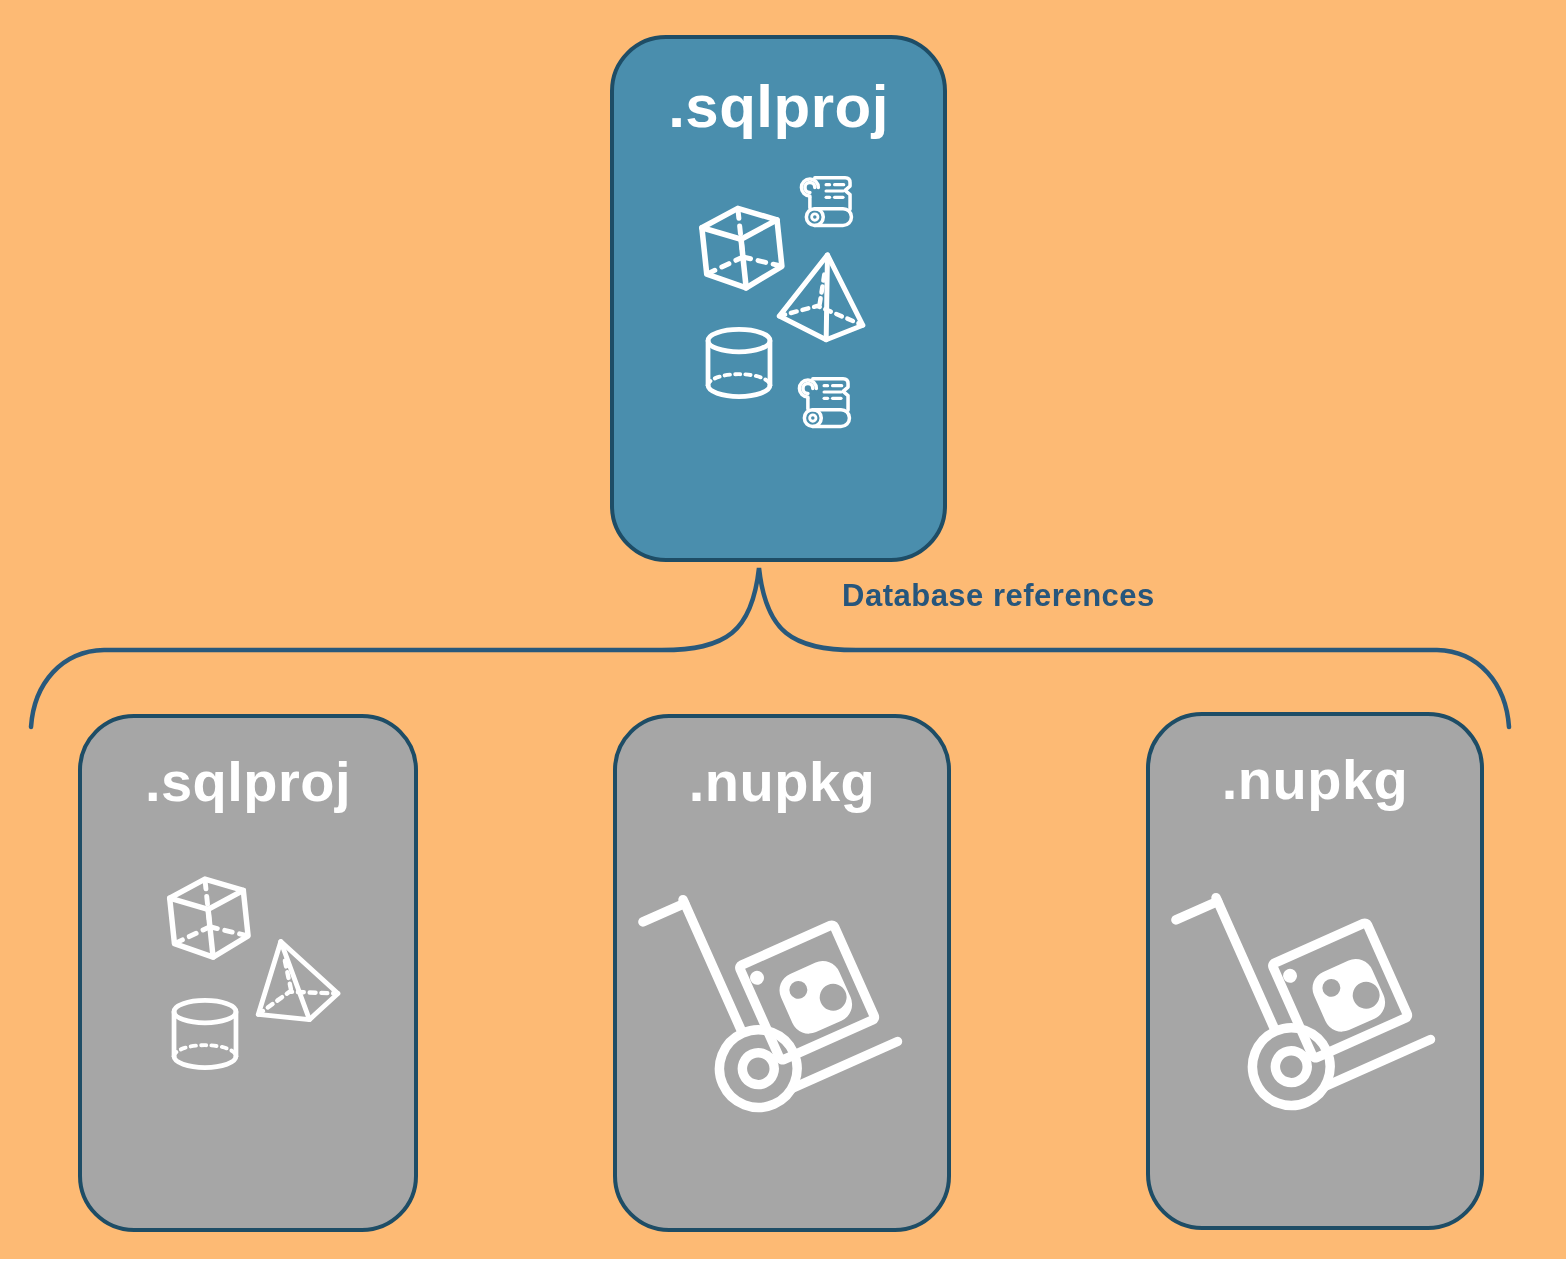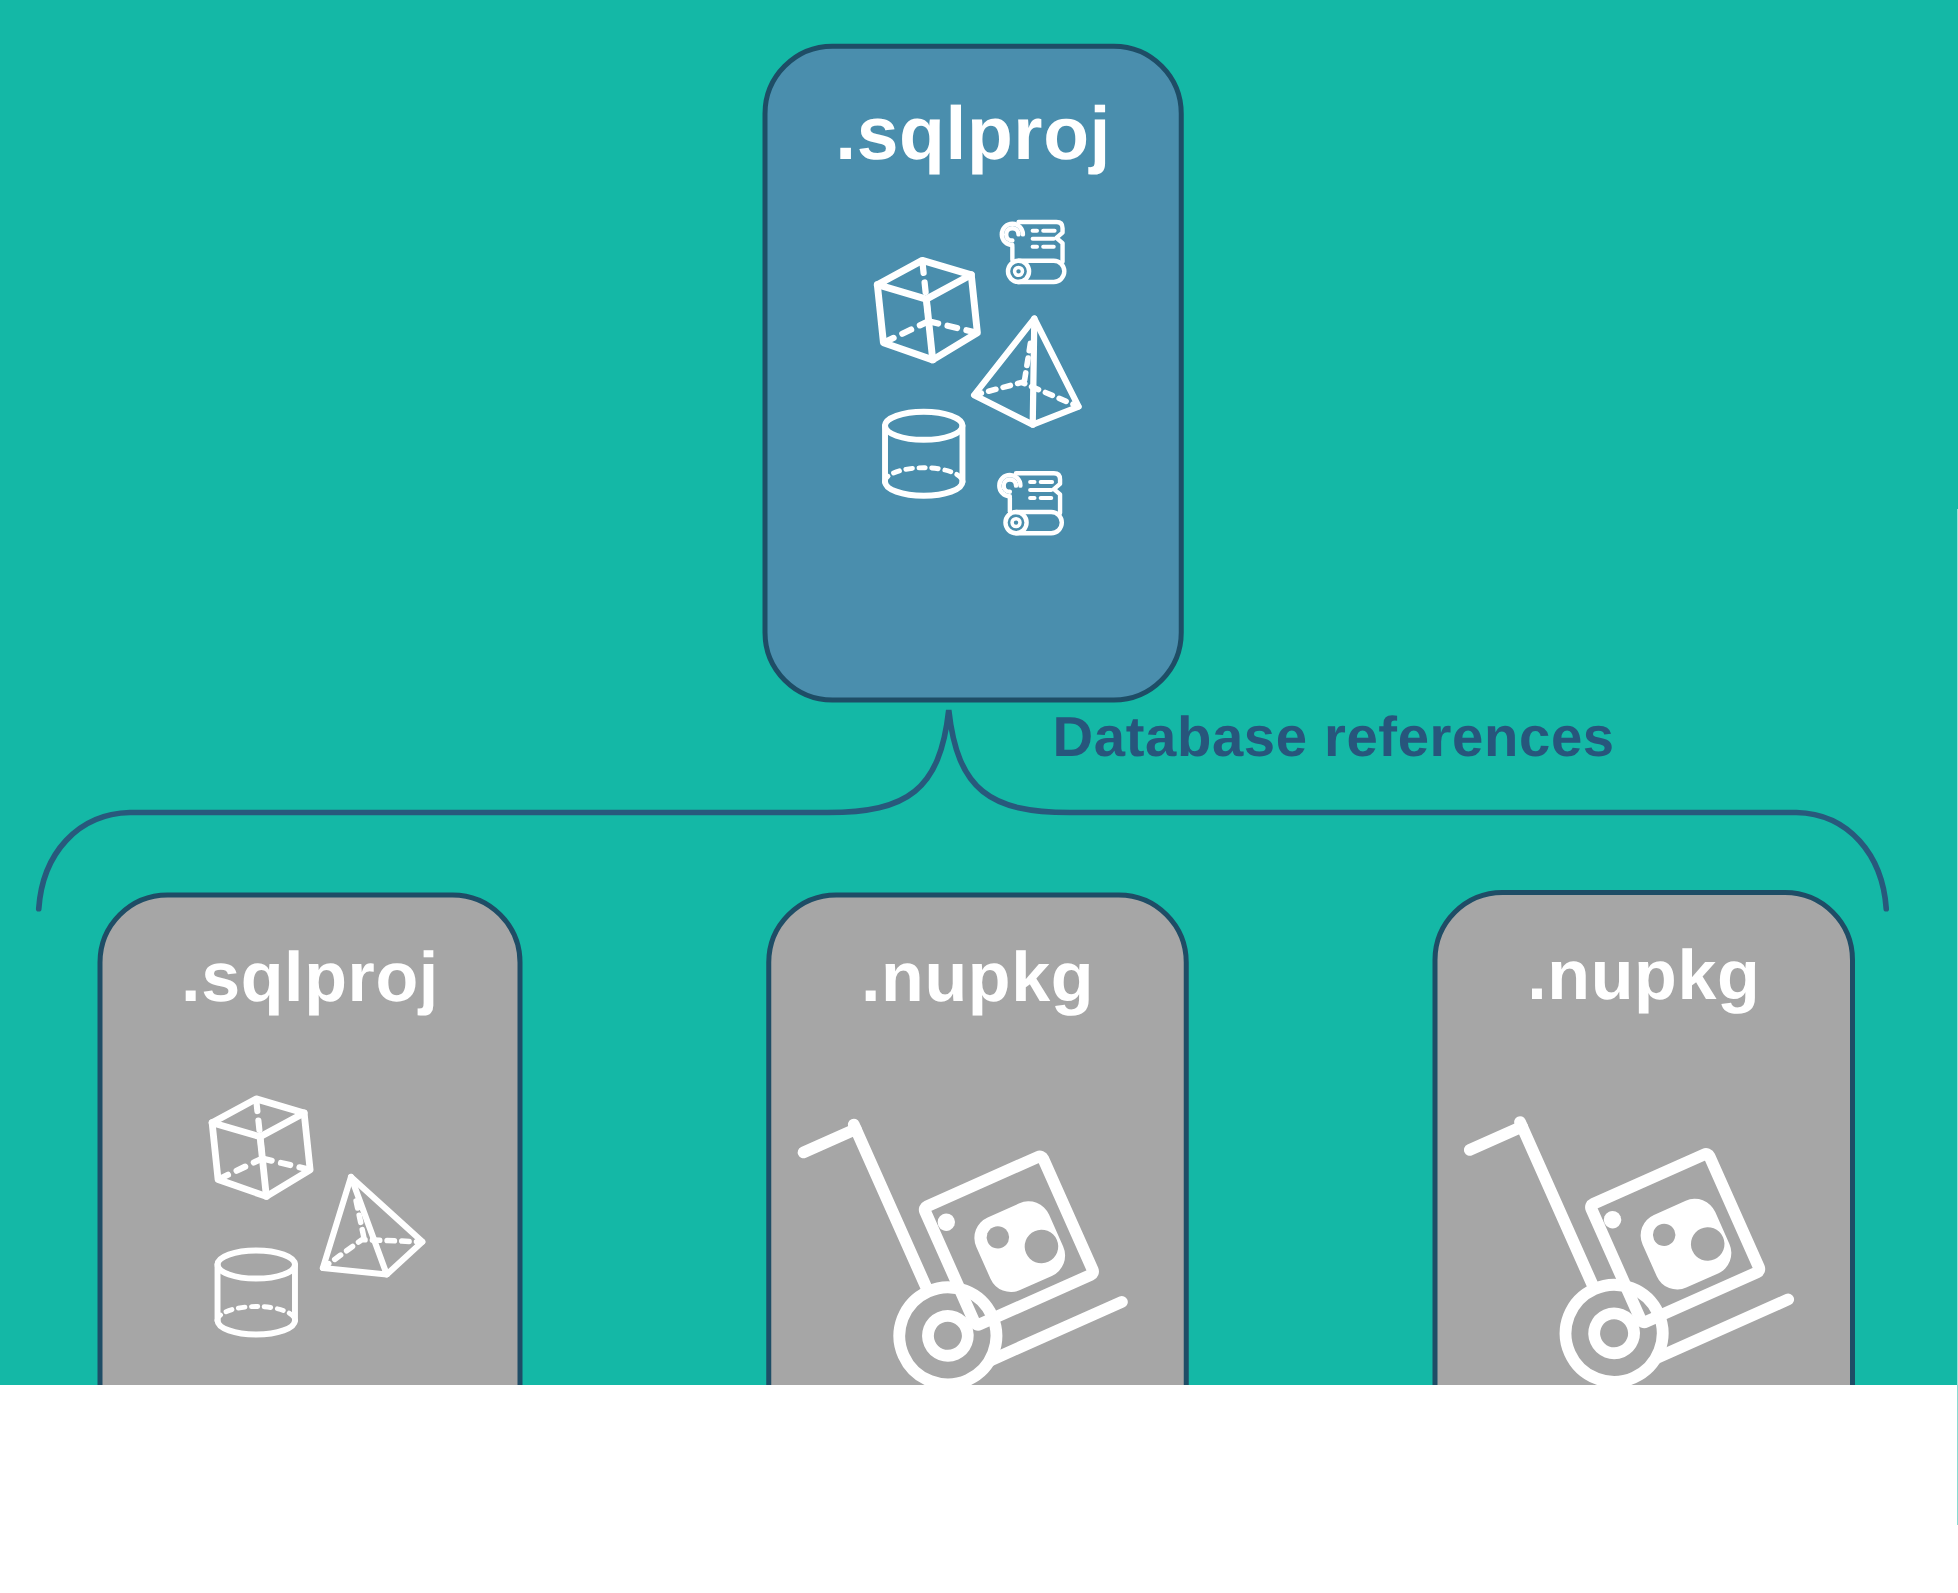--- a/index.html
+++ b/index.html
@@ -1,17 +1,17 @@
 <!DOCTYPE html>
 <html><head>
 <meta charset="utf-8">
 <style>
   html,body{margin:0;padding:0;background:#ffffff;}
   .canvas{
-    position:relative;width:1566px;height:1108px;background:#14b8a6;overflow:hidden;
+    position:relative;width:1566px;height:1259px;background:#fdba74;overflow:hidden;
     font-family:"Liberation Sans", sans-serif;
   }
   .box{
     position:absolute;border:4px solid #1e4d66;border-radius:56px;box-sizing:border-box;
   }
   .box h2{
     margin:0;text-align:center;color:#ffffff;font-weight:700;line-height:1;
     letter-spacing:0.5px;
   }
   .box.parent{left:610px;top:35px;width:337px;height:527px;background:#4a8ead;}
@@ -29,21 +29,21 @@
   .parent .ic-cylinder{left:88px;top:278px;width:74px;height:92px;}
   .parent .ic-scroll-b{left:180px;top:334px;width:63px;height:62px;}
   
   .c0 .ic-cube{left:80px;top:150px;width:94px;height:98px;}
   .c0 .ic-pyramid{left:155px;top:214px;width:112px;height:96px;transform:rotate(-12deg);}
   .c0 .ic-cylinder{left:86px;top:270px;width:74px;height:92px;}
   
   .ic-truck{left:4%;top:27%;width:88%;height:60%;}
   .brace{position:absolute;left:0;top:0;width:1566px;height:1274px;pointer-events:none;}
   .conn-label{
-    position:absolute;left:842px;top:564px;font-size:45px;font-weight:700;
+    position:absolute;left:842px;top:578px;font-size:31px;font-weight:700;
     color:#27567c;letter-spacing:0.5px;white-space:nowrap;
   }
   .defs-holder{position:absolute;width:0;height:0;overflow:hidden;}
 </style>
 </head>
 <body>
 
 <svg class="defs-holder" aria-hidden="true">
   <defs>
     <symbol id="sym-cube" viewBox="8 2 84 90">

